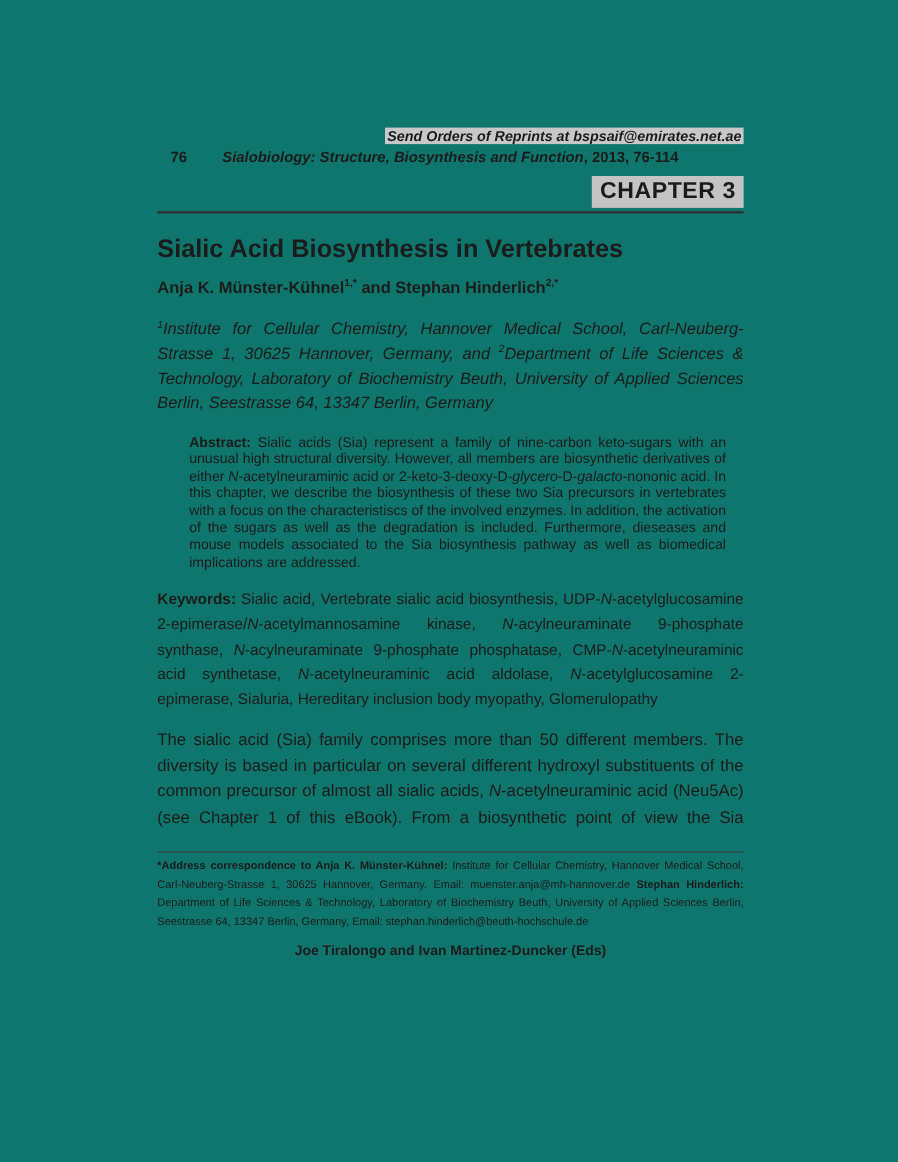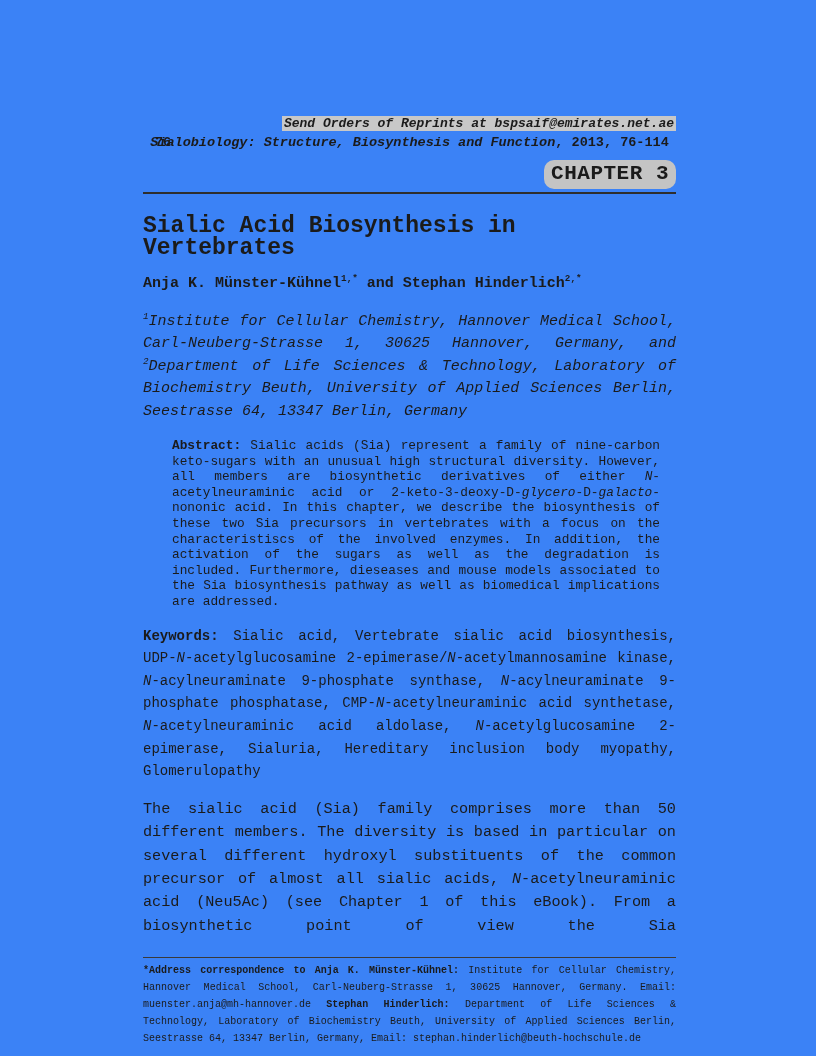--- a/index.html
+++ b/index.html
@@ -4,23 +4,23 @@
 <style>
   html, body {
     margin: 0;
     padding: 0;
     background: #ffffff;
   }
   .page {
     position: relative;
     width: 816px;
     height: 1056px;
-    background: #3b82f6;
+    background: #0f766e;
     color: #1b1b1b;
-    font-family: Liberation Mono, monospace;
+    font-family: Liberation Sans, sans-serif;
     overflow: hidden;
     box-sizing: border-box;
   }
   .content {
     box-sizing: border-box;
     width: 816px;
     padding: 116px 140px 0 143px;
   }
   .b { font-weight: bold; }
   .i { font-style: italic; }
@@ -60,21 +60,20 @@
     text-align: right;
   }
   .chapter-badge {
     display: inline-block;
     background: #c4c4c4;
     font-size: 21px;
     font-weight: bold;
     line-height: 26px;
     padding: 1px 7px 2px 7px;
     letter-spacing: 0.5px;
-    border-radius: 10px;
   }
   .head-rule {
     border: none;
     border-top: 2px solid #2e2e2e;
     margin: 3px 0 0 0;
   }
   .article-title {
     margin: 21px 0 0 0;
     font-size: 23px;
     font-weight: bold;
@@ -169,16 +168,17 @@
     <p class="keywords"><span class="b">Keywords:</span><span> Sialic acid, Vertebrate sialic acid biosynthesis, UDP-</span><span class="i">N</span><span>-acetylglucosamine 2-epimerase/</span><span class="i">N</span><span>-acetylmannosamine kinase, </span><span class="i">N</span><span>-acylneuraminate 9-phosphate synthase, </span><span class="i">N</span><span>-acylneuraminate 9-phosphate phosphatase, CMP-</span><span class="i">N</span><span>-acetylneuraminic acid synthetase, </span><span class="i">N</span><span>-acetylneuraminic acid aldolase, </span><span class="i">N</span><span>-acetylglucosamine 2-epimerase, Sialuria, Hereditary inclusion body myopathy, Glomerulopathy</span></p>
 
 
     <p class="intro-paragraph"><span>The sialic acid (Sia) family comprises more than 50 different members. The diversity is based in particular on several different hydroxyl substituents of the common precursor of almost all sialic acids, </span><span class="i">N</span><span>-acetylneuraminic acid (Neu5Ac) (see Chapter 1 of this eBook). From a biosynthetic point of view the Sia</span></p>
 
     <hr class="footnote-rule">
 
     <p class="footnote-text"><span class="b">*Address correspondence to Anja K. Münster-Kühnel:</span><span> Institute for Cellular Chemistry, Hannover Medical School, Carl-Neuberg-Strasse 1, 30625 Hannover, Germany. Email: muenster.anja@mh-hannover.de </span><span class="b">Stephan Hinderlich:</span><span> Department of Life Sciences &amp; Technology, Laboratory of Biochemistry Beuth, University of Applied Sciences Berlin, Seestrasse 64, 13347 Berlin, Germany, Email: stephan.hinderlich@beuth-hochschule.de</span></p>
 
     <div class="footer-lines">
+      <div>Joe Tiralongo and Ivan Martinez-Duncker (Eds)</div>
     </div>
 
   </div>
 </div>
 
 </body></html>

